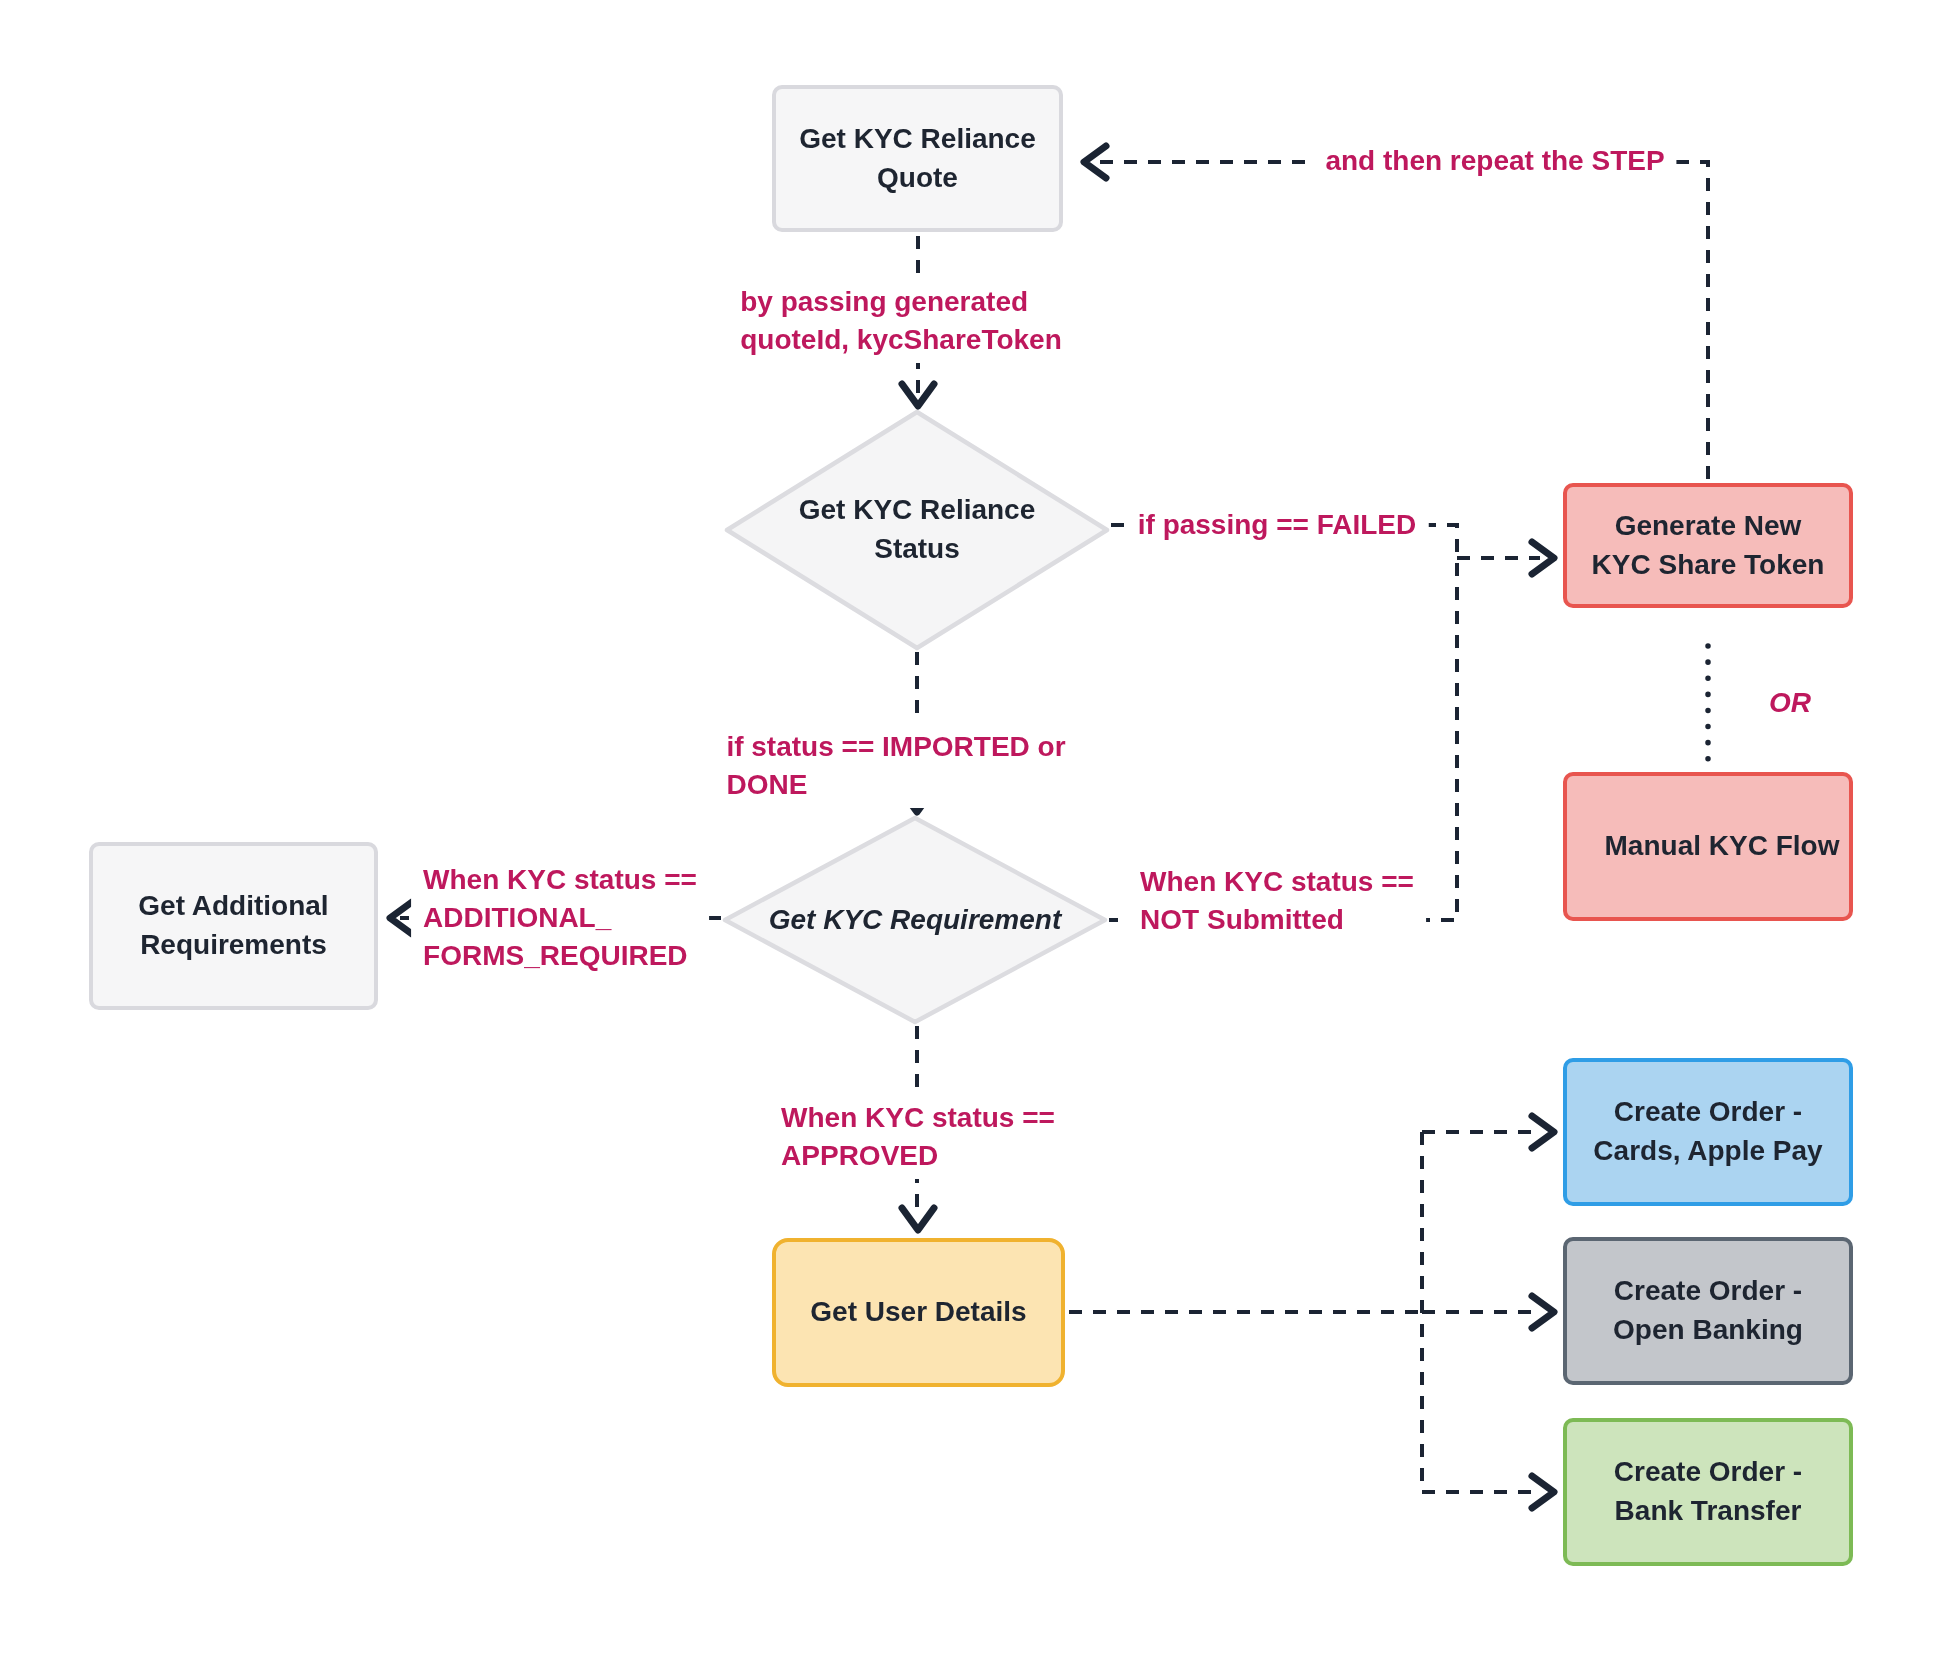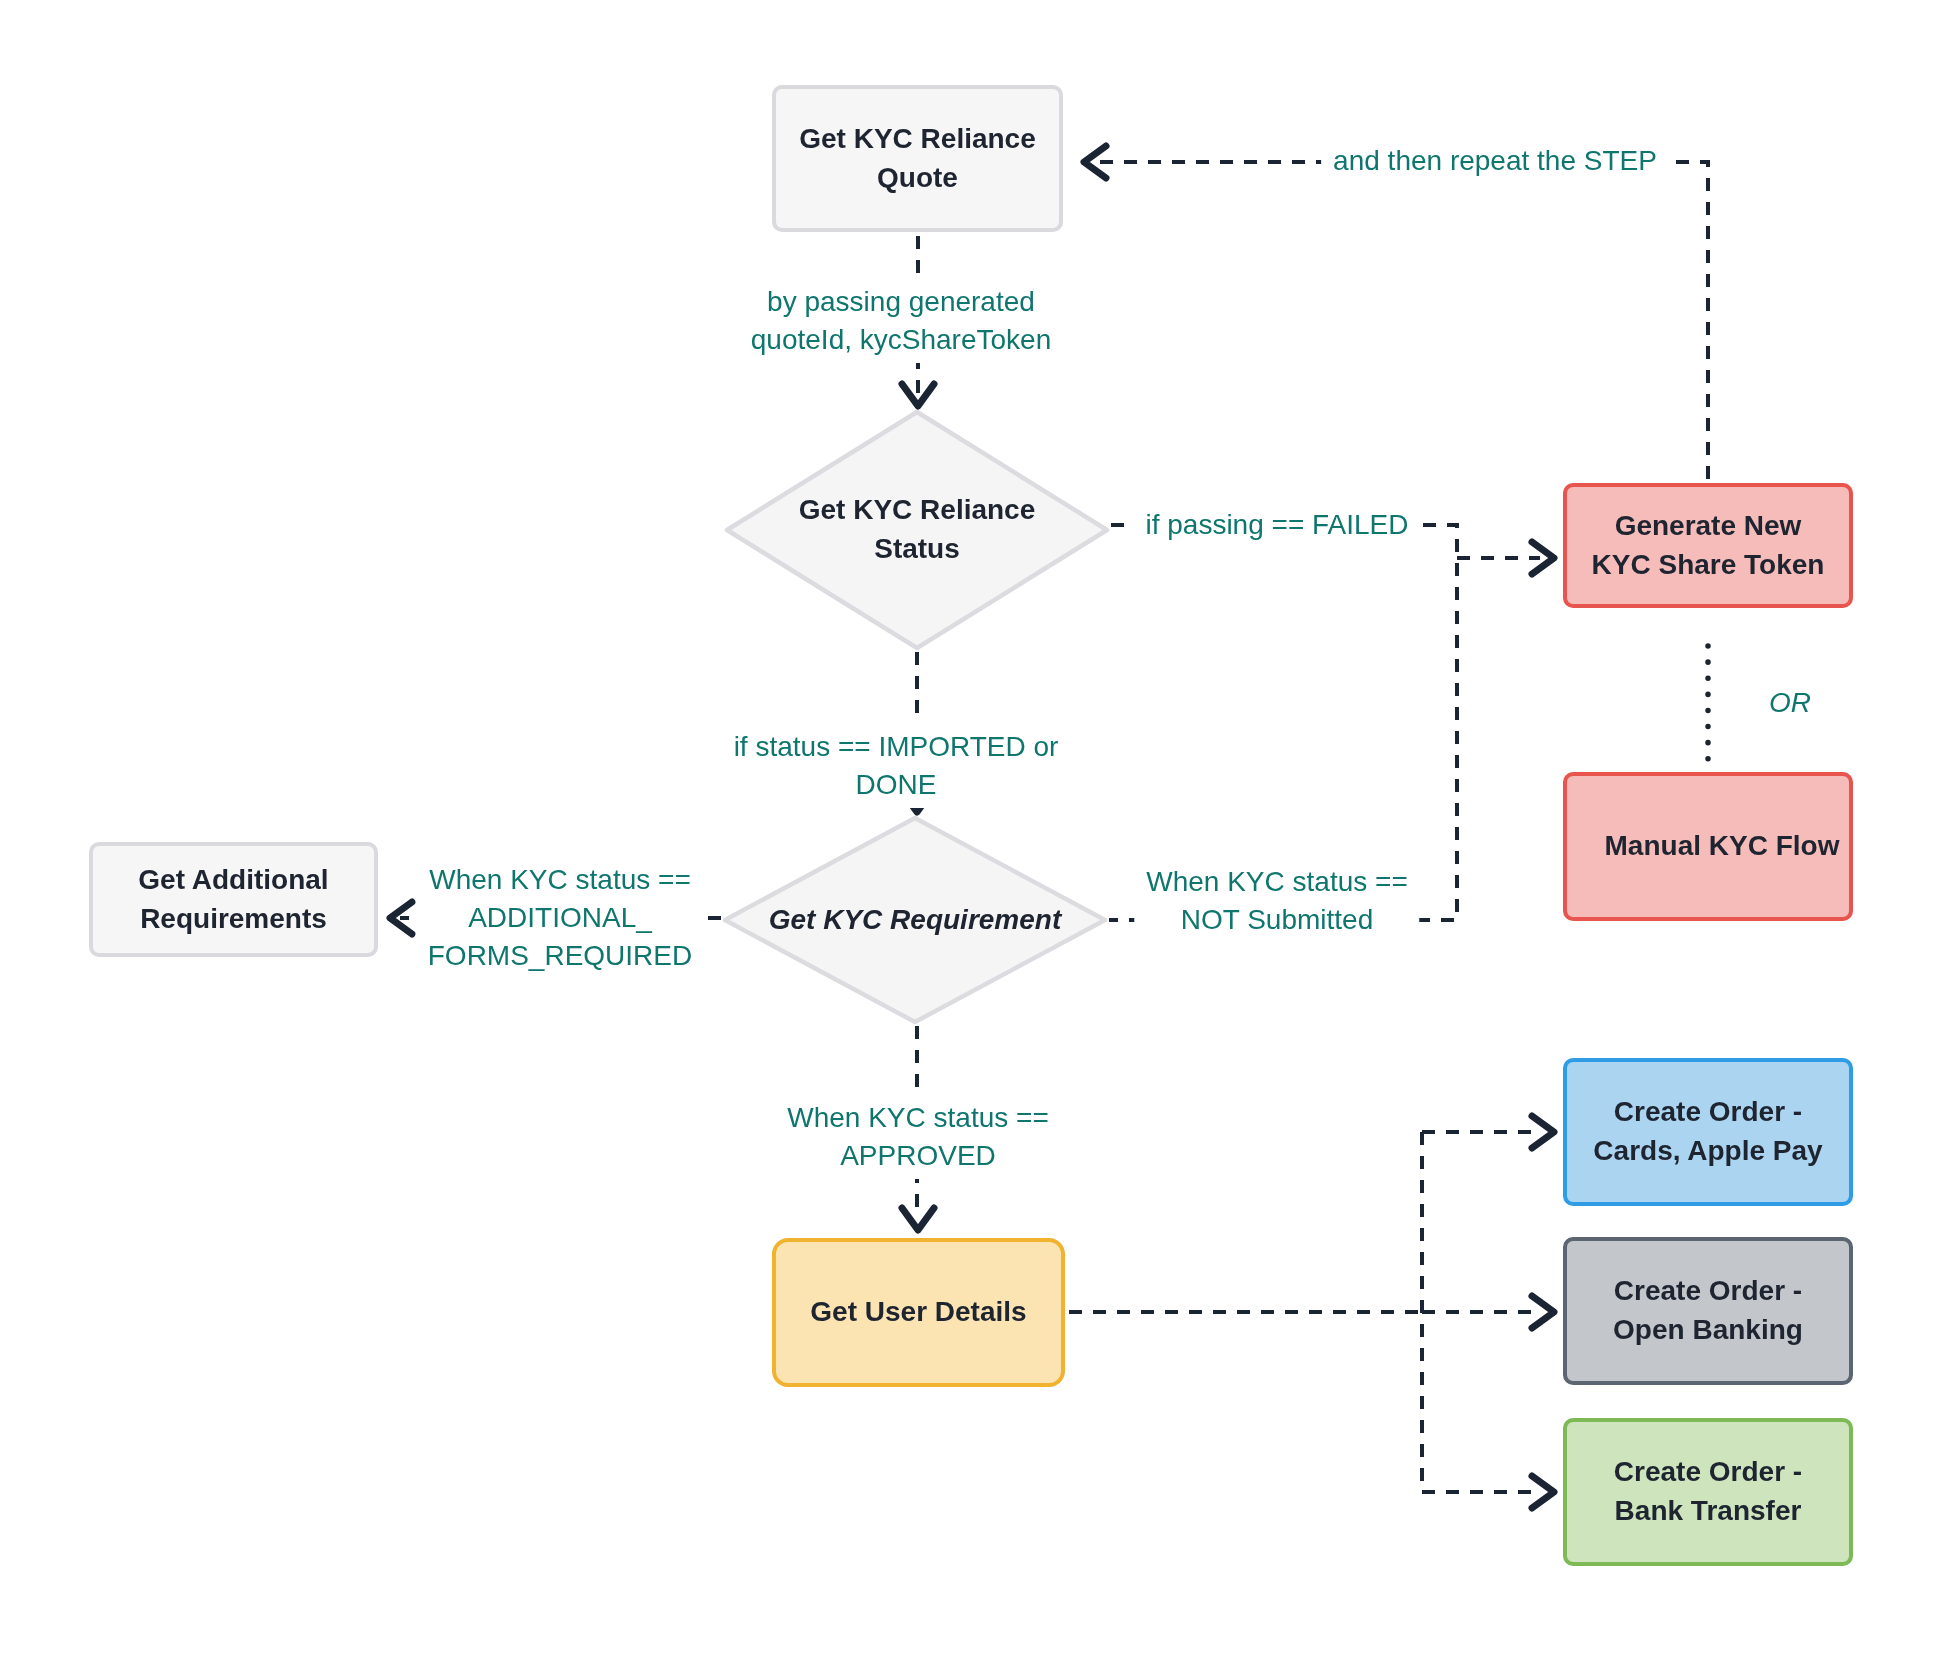--- a/index.html
+++ b/index.html
@@ -30,22 +30,22 @@
 
   .diamond-label{
     position:absolute;z-index:3;transform:translate(-50%,-50%);
     width:340px;text-align:center;white-space:pre-line;
     font-size:28px;font-weight:700;line-height:1.38;color:#1e2531;
     pointer-events:none;background:transparent;
   }
   .edge-label{
     position:absolute;z-index:4;transform:translate(-50%,-50%);
     background:#ffffff;padding:4px 12px;
-    text-align:center;white-space:pre-line;
-    font-size:28px;font-weight:400;line-height:38px;color:#0f766e;
+    white-space:pre-line;
+    font-size:28px;font-weight:700;line-height:38px;color:#be185d;
   }
   .edge-label.italic{font-style:italic;}
 </style>
 </head>
 <body>
 
 <svg class="wires" width="1944" height="1656" viewBox="0 0 1944 1656">
 
   <path class="dash" d="M 1708 479 V 162 H 1092"></path>
 
@@ -75,21 +75,21 @@
   <path class="head" d="M 412 902 L 390 918 L 412 934"></path>
   <path class="head" d="M 902 1208 L 918 1230 L 934 1208"></path>
   <path class="head" d="M 1532 1116 L 1554 1132 L 1532 1148"></path>
   <path class="head" d="M 1532 1296 L 1554 1312 L 1532 1328"></path>
   <path class="head" d="M 1532 1476 L 1554 1492 L 1532 1508"></path>
 </svg>
 
 <div class="node neutral" style="left:772px;top:85px;width:291px;height:147px;">Get KYC Reliance
 Quote</div>
 
-<div class="node neutral" style="left:89px;top:842px;width:289px;height:115px;">Get Additional
+<div class="node neutral" style="left:89px;top:842px;width:289px;height:168px;">Get Additional
 Requirements</div>
 
 <div class="node yellow" style="left:772px;top:1238px;width:293px;height:149px;border-radius:16px;">Get User Details</div>
 
 <div class="node red" style="left:1563px;top:483px;width:290px;height:125px;">Generate New
 KYC Share Token</div>
 
 <div class="node red" style="left:1563px;top:772px;width:290px;height:149px;padding-left:28px;">Manual KYC Flow</div>
 
 <div class="node blue" style="left:1563px;top:1058px;width:290px;height:148px;">Create Order -

